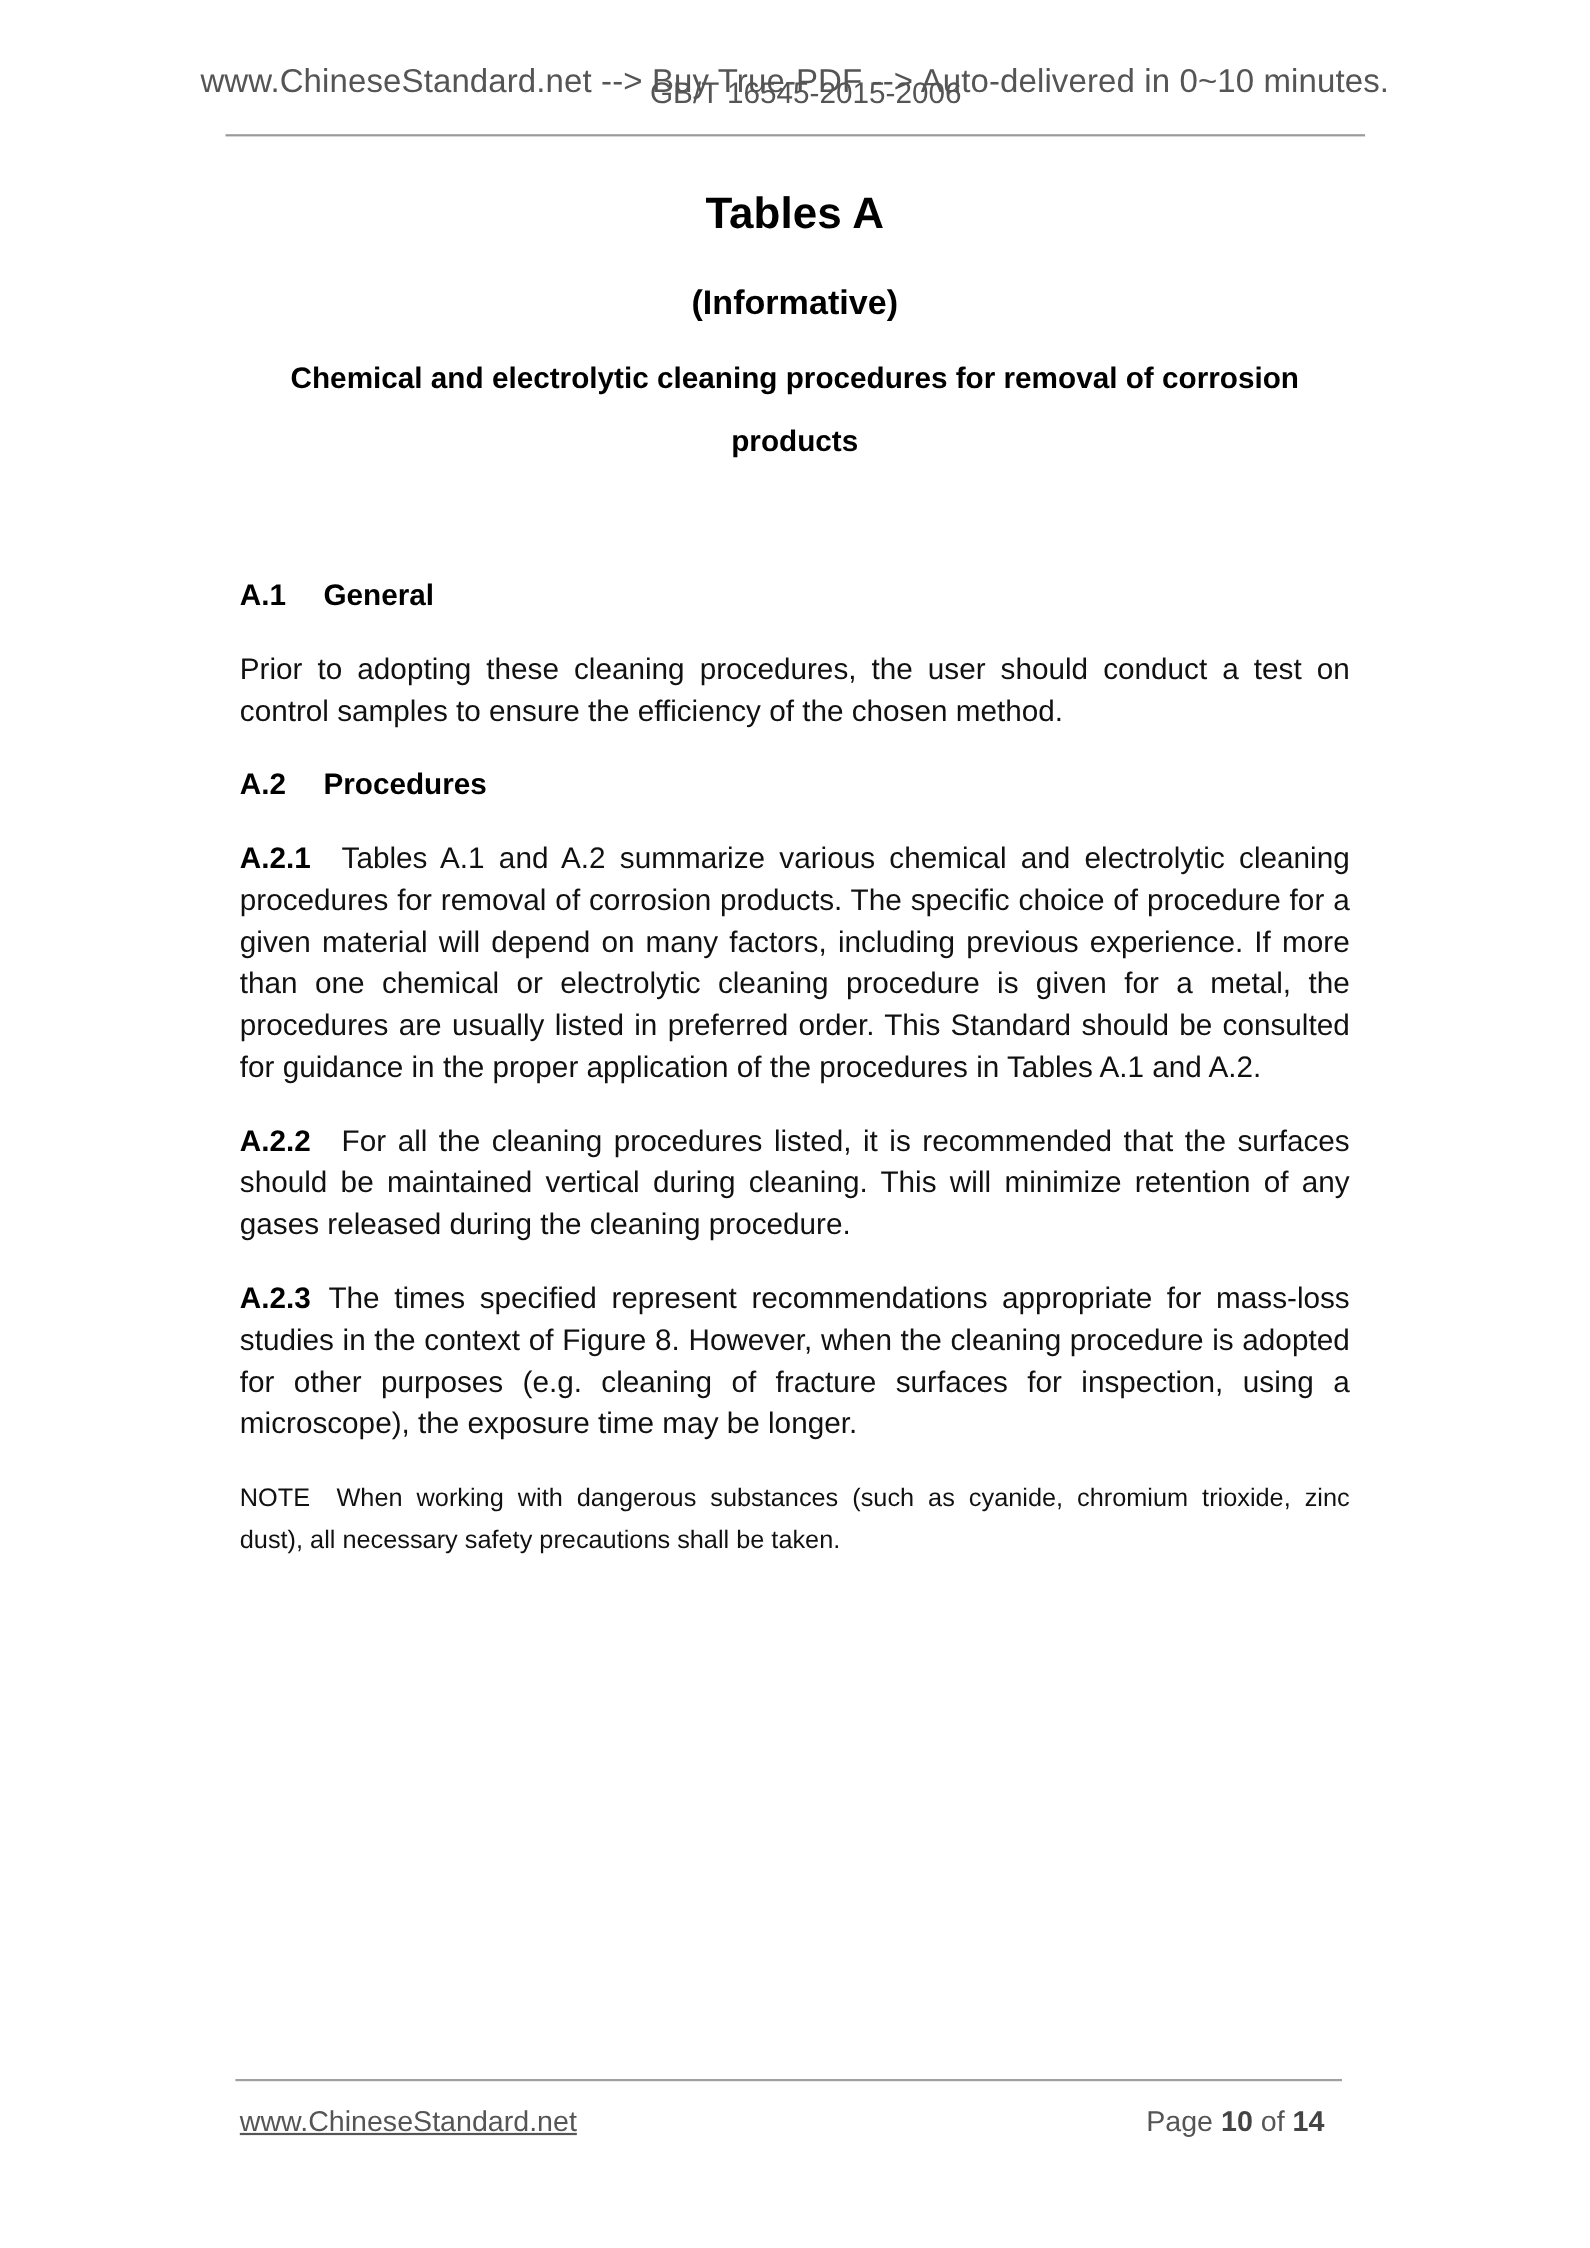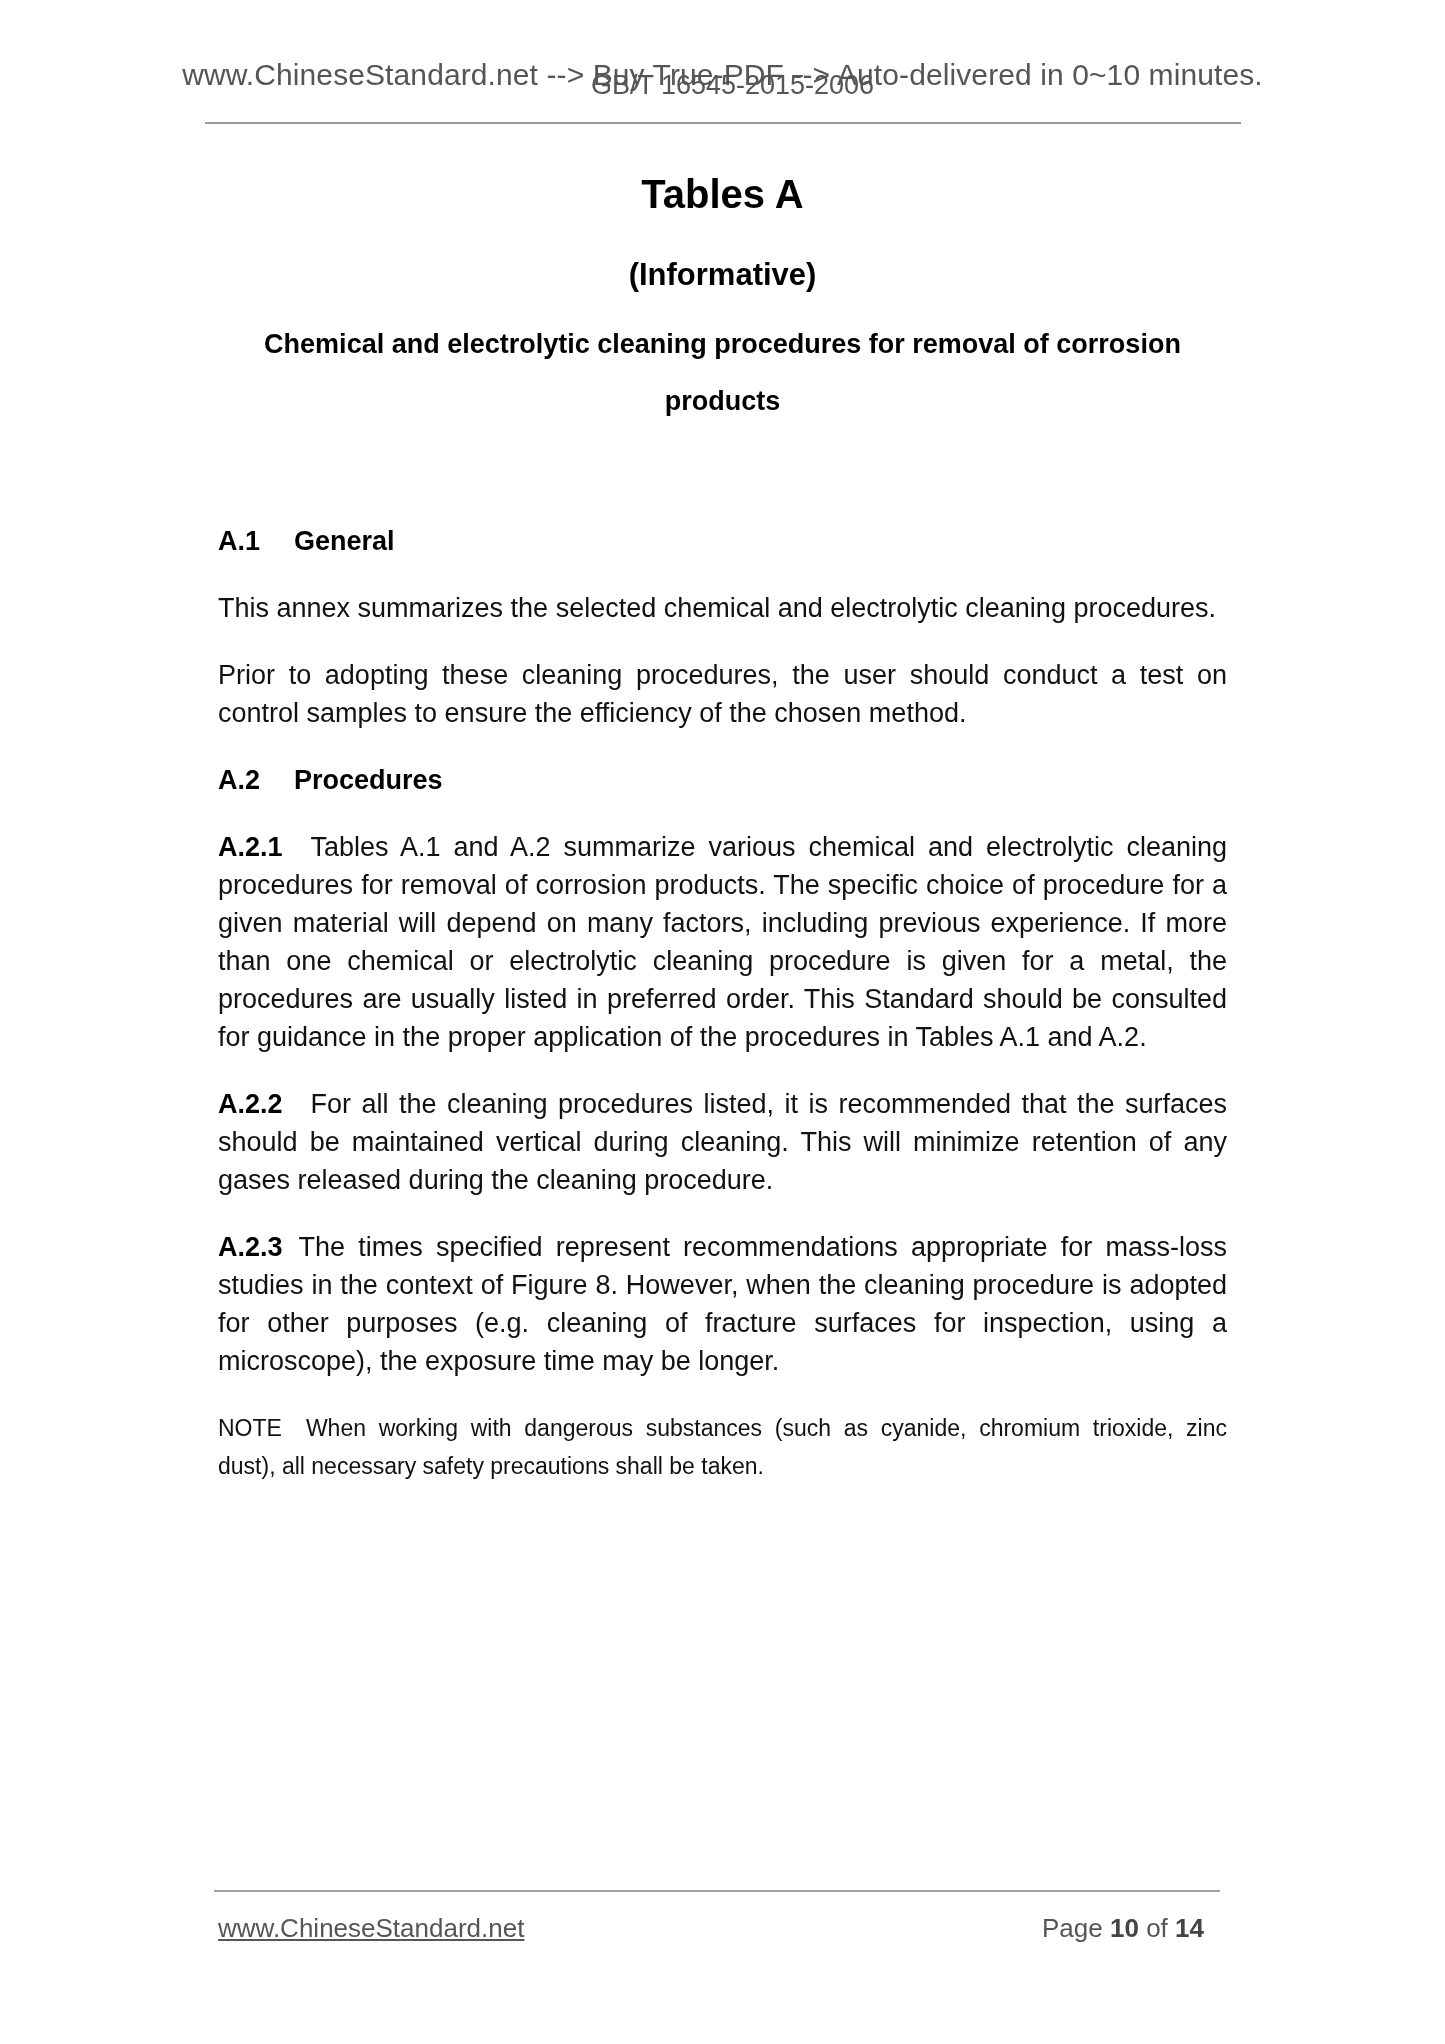--- a/index.html
+++ b/index.html
@@ -171,21 +171,20 @@
   <h3 class="annex-heading">
     <span>Chemical and electrolytic cleaning procedures for removal of corrosion</span><br>
     <span>products</span>
   </h3>
 </div>
 
 <div class="content">
   <h4 class="section-heading">
     <span class="num">A.1</span><span>General</span>
   </h4>
-  <p class="para">This annex summarizes the selected chemical and electrolytic cleaning procedures.</p>
   <p class="para">Prior to adopting these cleaning procedures, the user should conduct a test on control samples to ensure the efficiency of the chosen method.</p>
 
   <h4 class="section-heading">
     <span class="num">A.2</span><span>Procedures</span>
   </h4>
 
   <p class="para">
     <span class="clause-num">A.2.1</span><span>Tables A.1 and A.2 summarize various chemical and electrolytic cleaning procedures for removal of corrosion products. The specific choice of procedure for a given material will depend on many factors, including previous experience. If more than one chemical or electrolytic cleaning procedure is given for a metal, the procedures are usually listed in preferred order. This Standard should be consulted for guidance in the proper application of the procedures in Tables A.1 and A.2.</span>
   </p>
   <p class="para">

